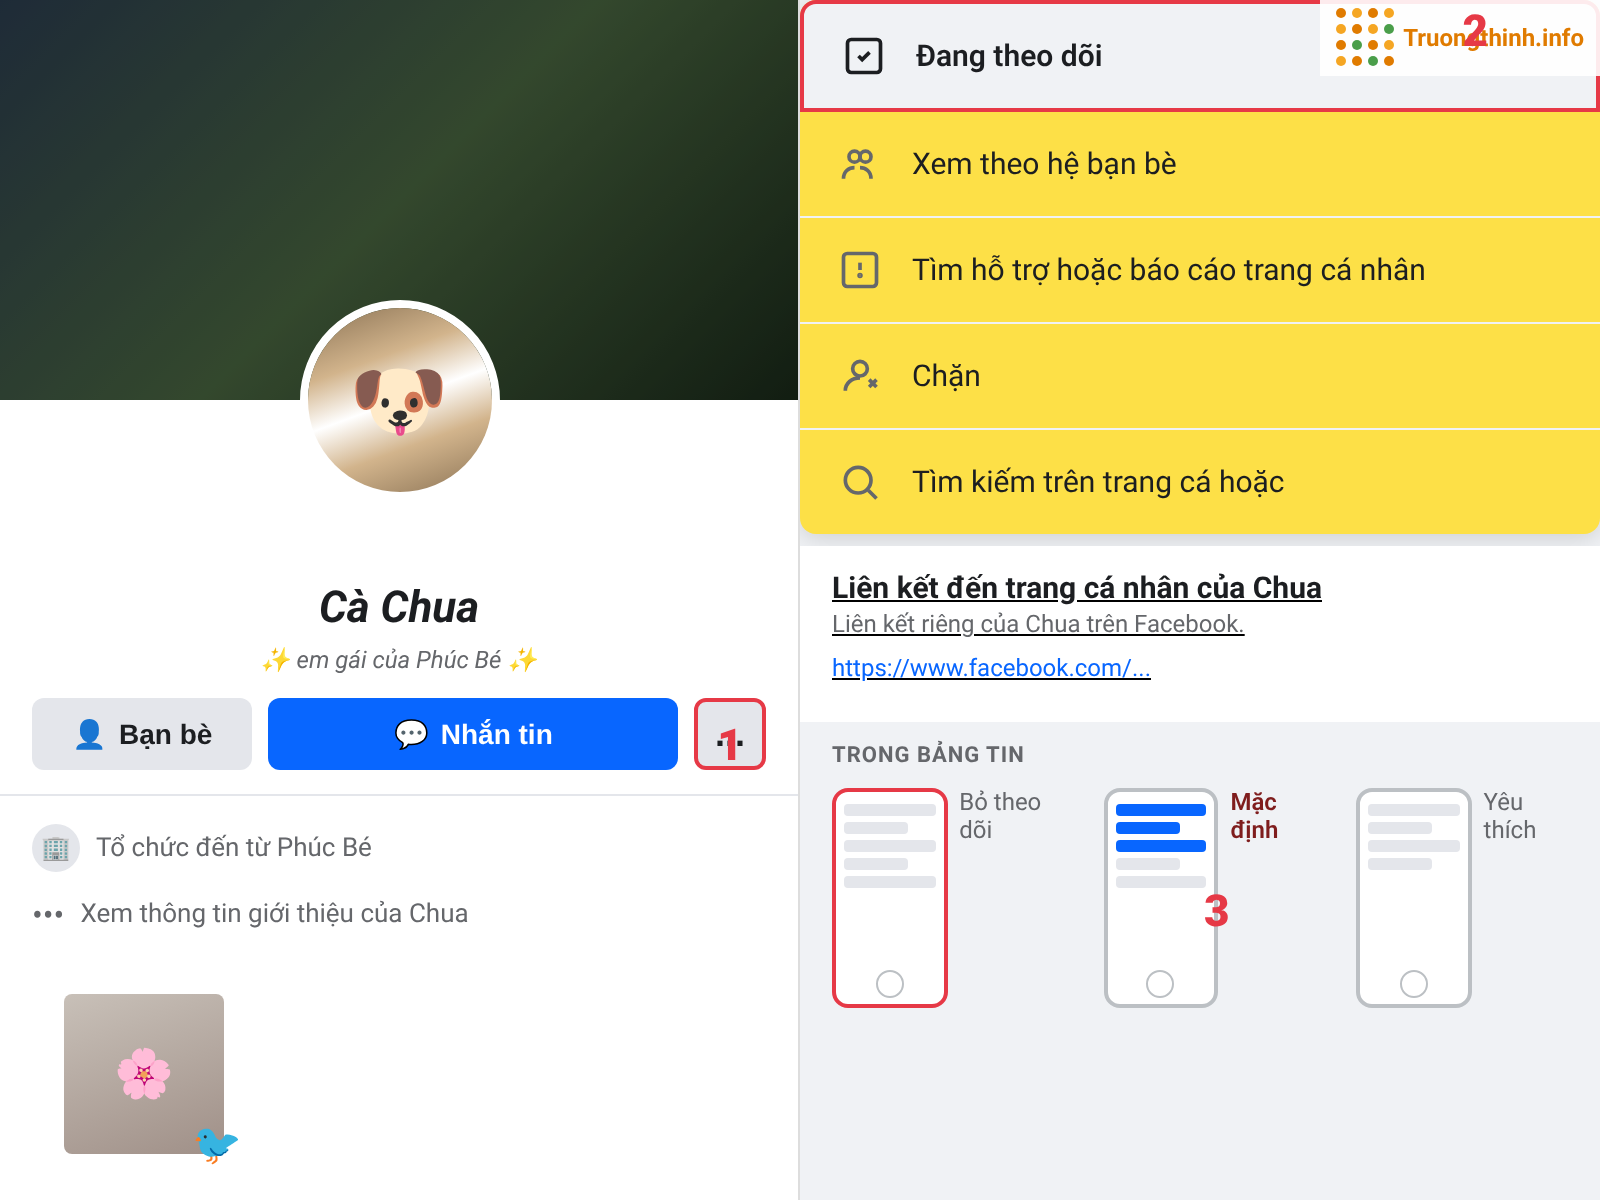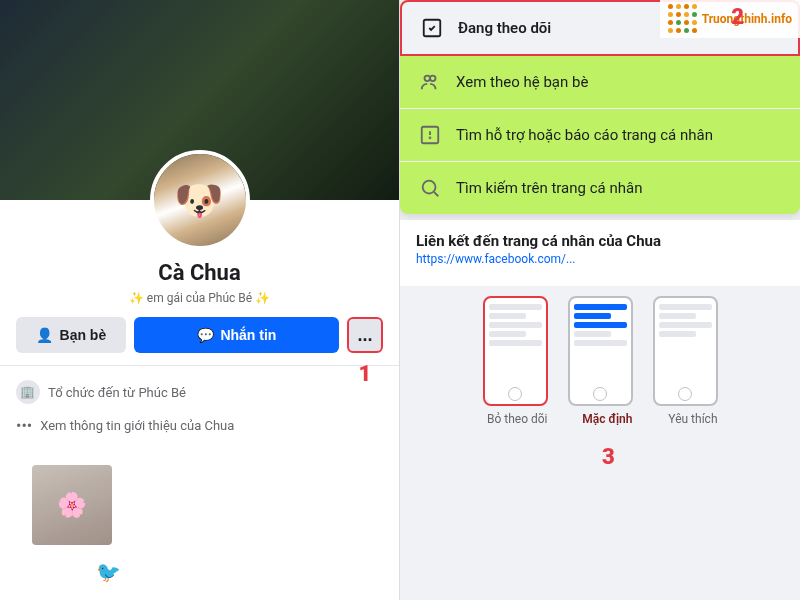--- a/index.html
+++ b/index.html
@@ -51,23 +51,24 @@
       width: 100%;
       height: 100%;
       background: linear-gradient(160deg, #8B7355 0%, #D2B48C 30%, #fff 50%, #D2B48C 70%, #8B7355 100%);
       display: flex;
       align-items: center;
       justify-content: center;
       font-size: 40px;
     }
 
     .profile-info {
-      margin-top: 60px;
+      margin-top: 92px;
       padding: 0 16px;
       text-align: center;
+      font-style: italic;
     }
 
     .profile-name {
       font-size: 22px;
       font-weight: 700;
       color: #1c1e21;
       margin-bottom: 6px;
     }
 
     .profile-subtitle {
@@ -204,21 +205,21 @@
     .right-panel {
       width: 400px;
       height: 600px;
       background: #f0f2f5;
       position: relative;
       overflow: hidden;
     }
 
     
     .dropdown-menu {
-      background: #bef264;
+      background: #fde047;
       border-radius: 8px;
       box-shadow: 0 2px 12px rgba(0,0,0,0.15);
       margin: 0;
     }
 
     .menu-item {
       display: flex;
       align-items: center;
       gap: 12px;
       padding: 12px 16px;
@@ -293,20 +294,21 @@
       font-size: 22px;
       font-weight: 900;
       color: #e63946;
     }
 
     
     .link-section {
       background: #fff;
       padding: 12px 16px;
       margin-top: 6px;
+      text-decoration: underline;
     }
 
     .link-title {
       font-size: 15px;
       font-weight: 700;
       color: #1c1e21;
       margin-bottom: 2px;
     }
 
     .link-subtitle {
@@ -349,22 +351,22 @@
 
     .feed-options {
       display: flex;
       gap: 20px;
       align-items: flex-end;
       justify-content: center;
     }
 
     .feed-option {
       display: flex;
-      flex-direction: column;
-      align-items: flex-end;
+      flex-direction: row;
+      align-items: flex-start;
       gap: 6px;
       cursor: pointer;
     }
 
     .phone-mockup {
       width: 65px;
       height: 110px;
       border: 2px solid #bcc0c4;
       border-radius: 8px;
       background: #fff;
@@ -534,34 +536,47 @@
           <rect x="3" y="3" width="18" height="18" rx="2"></rect>
           <line x1="12" y1="8" x2="12" y2="12"></line>
           <circle cx="12" cy="15" r="0.5" fill="#65676b"></circle>
         </svg>
       </div>
       <span class="menu-item-text">Tìm hỗ trợ hoặc báo cáo trang cá nhân</span>
     </div>
     <div class="menu-item">
       <div class="menu-item-icon">
         <svg width="22" height="22" viewBox="0 0 24 24" fill="none" stroke="#65676b" stroke-width="2">
+          <circle cx="12" cy="8" r="4"></circle>
+          <path d="M4 20c0-4 3.5-7 8-7"></path>
+          <line x1="17" y1="14" x2="21" y2="18"></line>
+          <line x1="21" y1="14" x2="17" y2="18"></line>
+        </svg>
+      </div>
+      <span class="menu-item-text">Chặn</span>
+    </div>
+    <div class="menu-item">
+      <div class="menu-item-icon">
+        <svg width="22" height="22" viewBox="0 0 24 24" fill="none" stroke="#65676b" stroke-width="2">
           <circle cx="11" cy="11" r="7"></circle>
           <line x1="16.5" y1="16.5" x2="21" y2="21"></line>
         </svg>
       </div>
-      <span class="menu-item-text">Tìm kiếm trên trang cá nhân</span>
+      <span class="menu-item-text">Tìm kiếm trên trang cá hoặc</span>
     </div>
   </div>
 
   <div class="link-section">
     <div class="link-title">Liên kết đến trang cá nhân của Chua</div>
+    <div class="link-subtitle">Liên kết riêng của Chua trên Facebook.</div>
     <div class="link-url">https://www.facebook.com/...</div>
   </div>
 
   <div class="feed-section">
+    <div class="feed-label">TRONG BẢNG TIN</div>
     <div class="feed-options">
 
       <div class="feed-option">
         <div class="phone-mockup selected">
           <div class="phone-screen-line"></div>
           <div class="phone-screen-line short"></div>
           <div class="phone-screen-line"></div>
           <div class="phone-screen-line short"></div>
           <div class="phone-screen-line"></div>
           <div class="phone-home-btn"></div>

